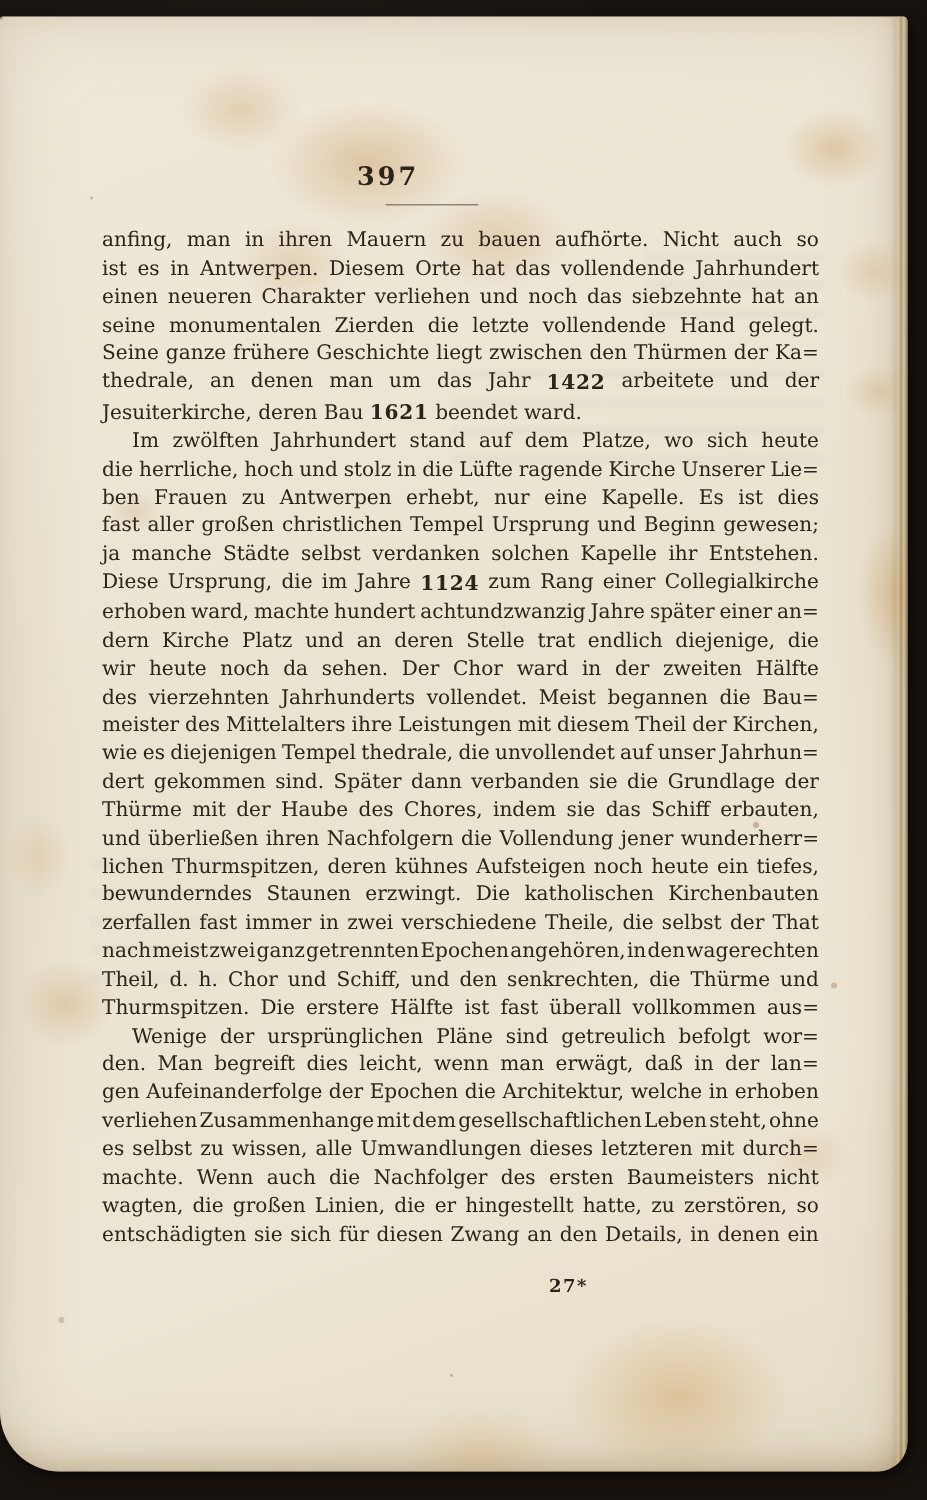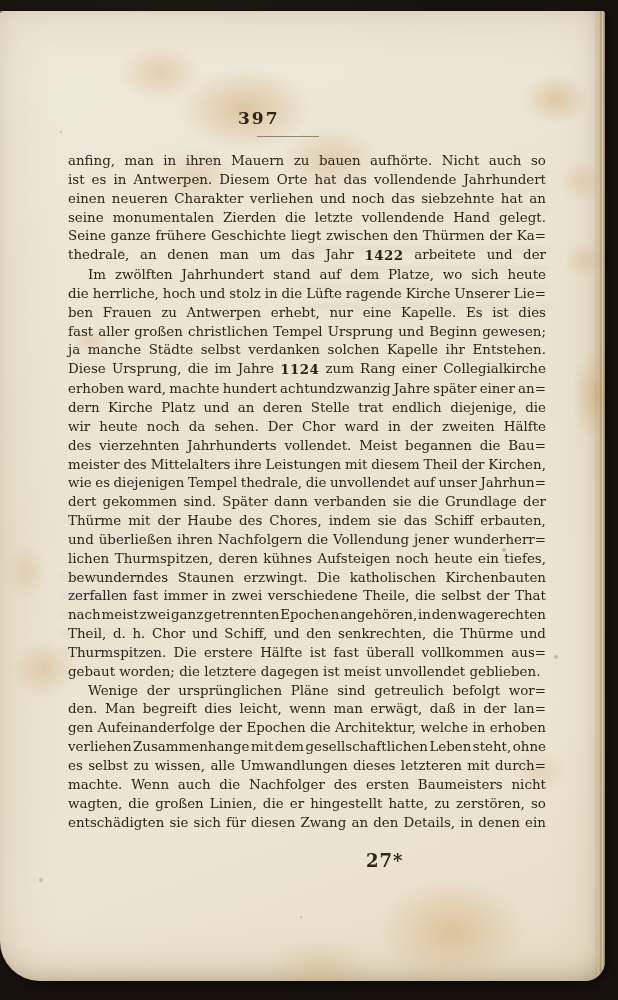--- a/index.html
+++ b/index.html
@@ -67,21 +67,21 @@
     font-size:17px;font-weight:bold;letter-spacing:2px;color:var(--ink);}
   .folio-rule{position:absolute;left:257px;top:125px;width:62px;height:1px;
     background:rgba(70,60,45,.55);}
   .body-text{position:absolute;left:68px;top:141px;width:478px;color:var(--ink);
     font-size:13.4px;line-height:18.85px;}
   .line{display:flex;justify-content:space-between;white-space:nowrap;}
   .line.end{display:block;white-space:normal;}
   .line.indent{padding-left:20px;}
   .line .w{flex:0 0 auto;}
   .num{font-weight:bold;letter-spacing:.5px;}
-  .signature-mark{position:absolute;left:366px;top:839px;font-size:18px;
+  .signature-mark{position:absolute;left:366px;top:839px;font-size:12px;
     font-weight:bold;letter-spacing:1px;color:var(--ink);}
 </style>
 </head>
 <body>
 
 <div class="photo-bg">
   <div class="book-page">
     <div class="stain-overlay"></div>
     <div class="speck-layer"></div>
     <div class="ghost-showthrough ghost-a"></div>
@@ -158,20 +158,21 @@
           <span class="w">denen</span>
           <span class="w">man</span>
           <span class="w">um</span>
           <span class="w">das</span>
           <span class="w">Jahr</span>
           <span class="w"><span class="num">1422</span></span>
           <span class="w">arbeitete</span>
           <span class="w">und</span>
           <span class="w">der</span>
         </div>
+        <div class="line end">Jesuiterkirche, deren Bau <span class="num">1621</span> beendet ward.</div>
         <div class="line indent">
           <span class="w">Im</span>
           <span class="w">zwölften</span>
           <span class="w">Jahrhundert</span>
           <span class="w">stand</span>
           <span class="w">auf</span>
           <span class="w">dem</span>
           <span class="w">Platze,</span>
           <span class="w">wo</span>
           <span class="w">sich</span>
@@ -407,21 +408,20 @@
           <span class="w">Thurmspitzen.</span>
           <span class="w">Die</span>
           <span class="w">erstere</span>
           <span class="w">Hälfte</span>
           <span class="w">ist</span>
           <span class="w">fast</span>
           <span class="w">überall</span>
           <span class="w">vollkommen</span>
           <span class="w">aus=</span>
         </div>
-        <div class="line end">gebaut worden; die letztere dagegen ist meist unvollendet geblieben.</div>
         <div class="line indent">
           <span class="w">Wenige</span>
           <span class="w">der</span>
           <span class="w">ursprünglichen</span>
           <span class="w">Pläne</span>
           <span class="w">sind</span>
           <span class="w">getreulich</span>
           <span class="w">befolgt</span>
           <span class="w">wor=</span>
         </div>

